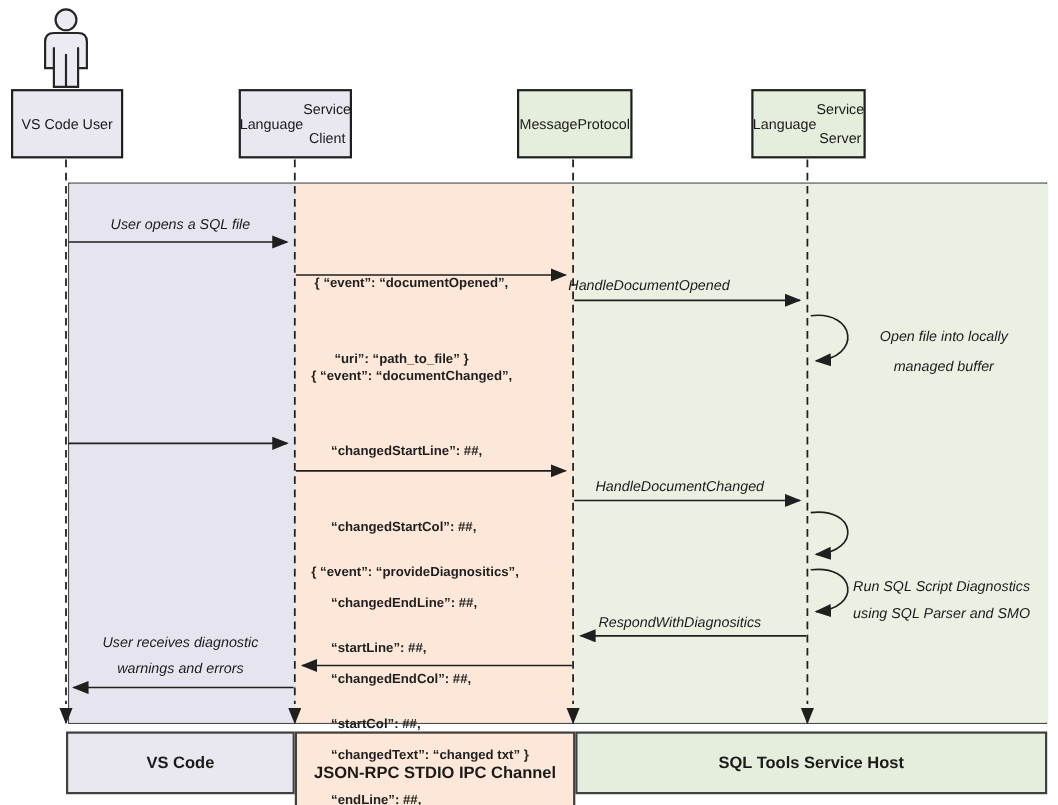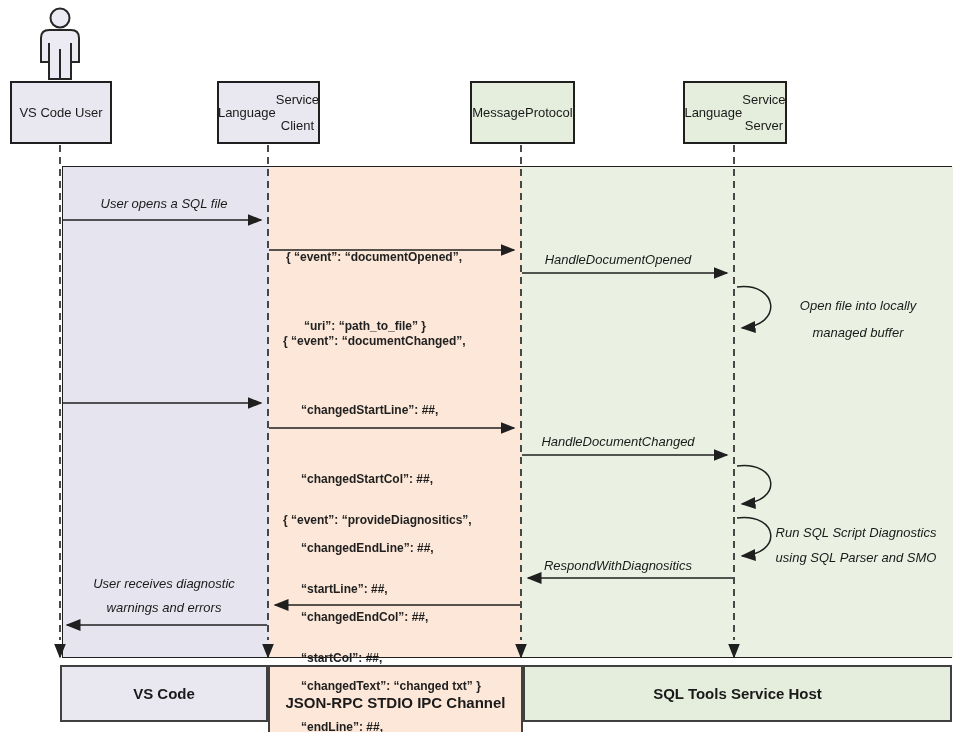--- a/index.html
+++ b/index.html
@@ -94,21 +94,21 @@
     <path class="stroke" d="M520,605 H275" stroke-width="1.5" marker-end="url(#arr)"></path>
     <path class="stroke" d="M267,625 H67" stroke-width="1.5" marker-end="url(#arr)"></path>
 
     <path class="stroke" d="M60,644 V657" stroke-width="1.5" marker-end="url(#arr)"></path>
     <path class="stroke" d="M268,644 V657" stroke-width="1.5" marker-end="url(#arr)"></path>
     <path class="stroke" d="M521,644 V657" stroke-width="1.5" marker-end="url(#arr)"></path>
     <path class="stroke" d="M734,644 V657" stroke-width="1.5" marker-end="url(#arr)"></path>
   </svg>
 
   <div class="abs ital ctr" style="left:40px;top:196px;width:248px">User opens a SQL file</div>
-  <div class="abs ital ctr" style="left:528px;top:252px;width:180px">HandleDocumentOpened</div>
+  <div class="abs ital ctr" style="left:500px;top:252px;width:180px">HandleDocumentOpened</div>
   <div class="abs ital ctr" style="left:774px;top:292px;width:168px;line-height:27px">
     <div>Open file into locally</div>
     <div>managed buffer</div>
   </div>
   <div class="abs ital ctr" style="left:528px;top:434px;width:180px">HandleDocumentChanged</div>
   <div class="abs ital ctr" style="left:768px;top:520px;width:176px;line-height:25px">
     <div>Run SQL Script Diagnostics</div>
     <div>using SQL Parser and SMO</div>
   </div>
   <div class="abs ital ctr" style="left:528px;top:558px;width:180px">RespondWithDiagnositics</div>

